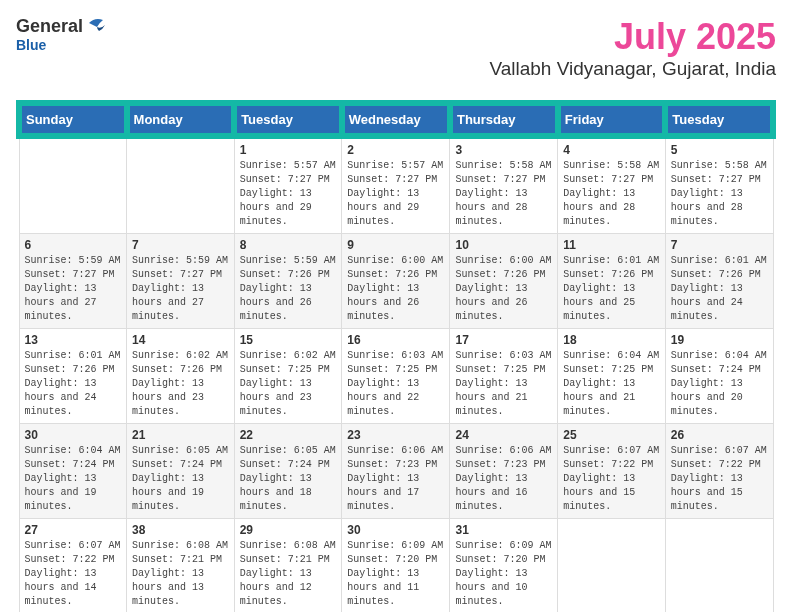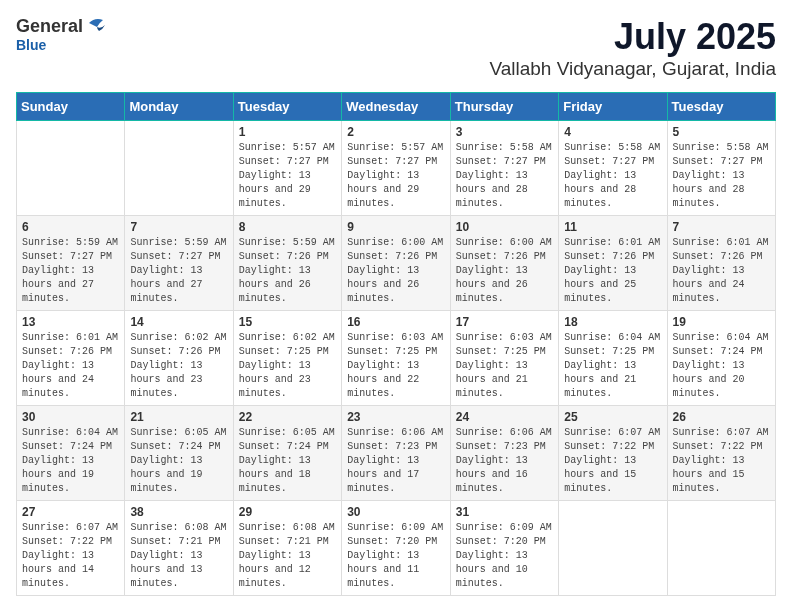--- a/index.html
+++ b/index.html
@@ -7,21 +7,21 @@
       font-family: Arial, sans-serif;
       background: #fff;
       width: 792px;
       min-height: 612px;
       padding: 16px;
     }
     .header-area {
       display: flex;
       justify-content: space-between;
       align-items: flex-start;
-      margin-bottom: 12px;
+      margin-bottom: 20px;
     }
     .logo {
       display: flex;
       flex-direction: column;
       align-items: flex-start;
     }
     .logo-general {
       font-size: 18px;
       font-weight: bold;
       color: #333;
@@ -30,40 +30,40 @@
       font-size: 14px;
       font-weight: bold;
       color: #1a5fa8;
     }
     .title-area {
       text-align: right;
     }
     .month-year {
       font-size: 36px;
       font-weight: bold;
-      color: #0f172a;
+      color: #ec4899;
     }
     .location {
       font-size: 19px;
       color: #333;
       font-weight: normal;
     }
     .calendar {
       width: 100%;
       border-collapse: collapse;
       border: 1px solid #ccc;
     }
     .calendar th {
       background-color: #2a6db5;
       color: #fff;
       padding: 6px 4px;
       font-size: 13px;
       font-weight: bold;
       text-align: left;
-      border: 1px solid #14b8a6;
+      border: 6px solid #14b8a6;
     }
     .calendar td {
       width: 109px;
       vertical-align: top;
       padding: 4px 5px;
       border: 1px solid #ddd;
       font-size: 10.5px;
       color: #333;
       background: #fff;
       min-height: 80px;

